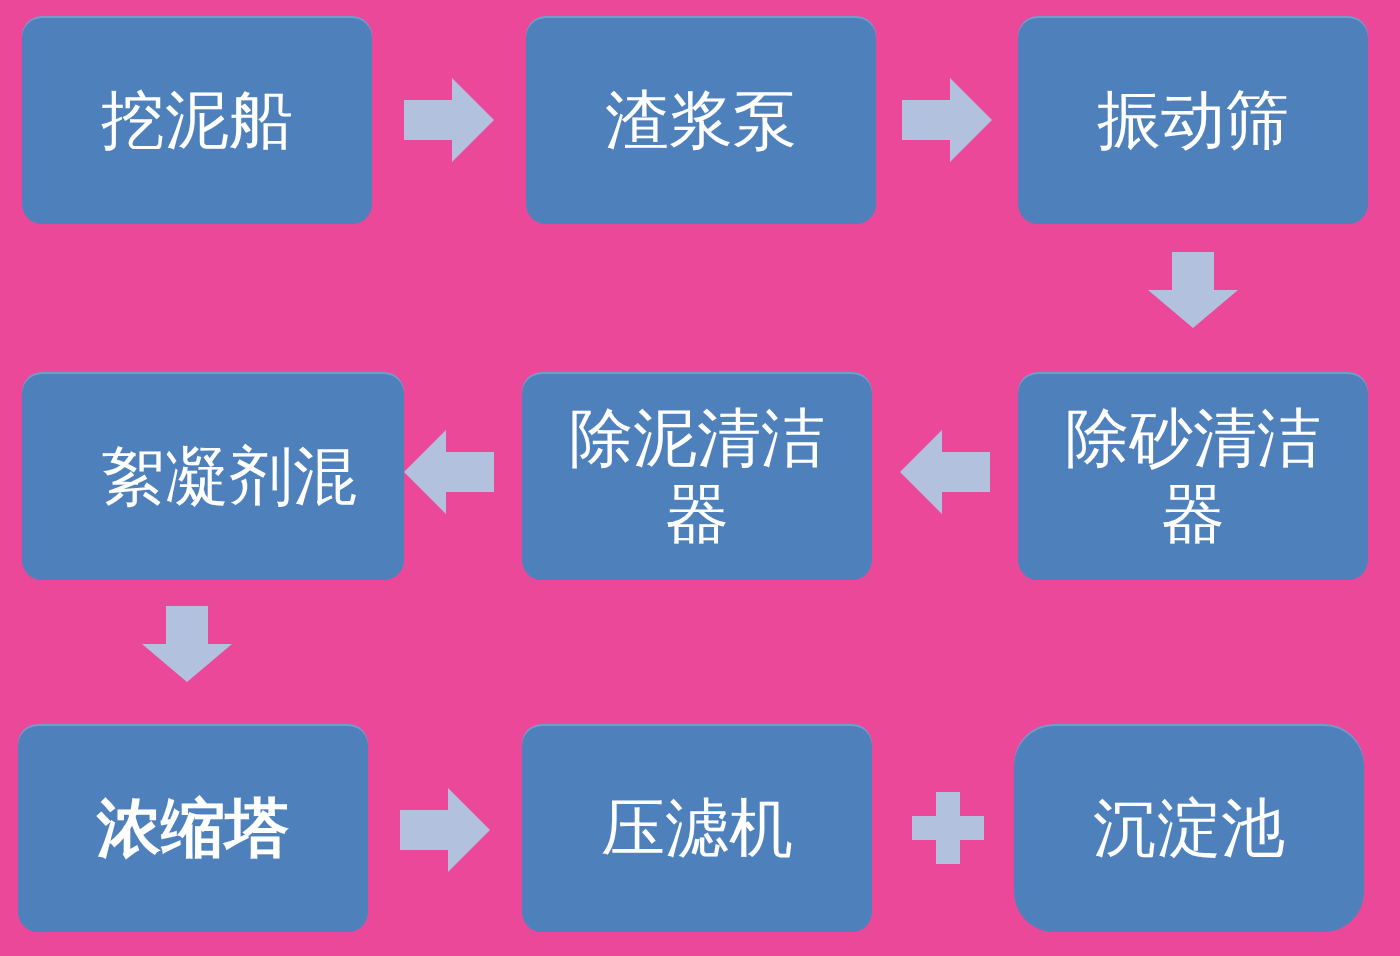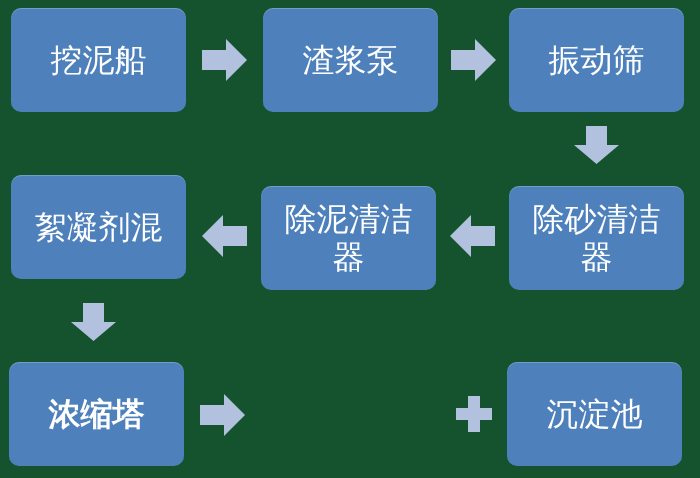--- a/index.html
+++ b/index.html
@@ -1,20 +1,20 @@
 <!DOCTYPE html>
 <html><head>
 <meta charset="utf-8">
 <style>
   html, body { margin: 0; padding: 0; background: #ffffff; }
   .stage {
     position: relative;
     width: 700px;
     height: 478px;
-    background: #14532d;
+    background: #ec4899;
     overflow: hidden;
     font-family: "Liberation Serif", "DejaVu Serif", serif;
   }
   .node {
     position: absolute;
     width: 175px;
     height: 104px;
     background: #4e81bc;
     border-radius: 10px;
     box-shadow: inset 0 1px 0 rgba(255,255,255,0.22);
@@ -27,26 +27,26 @@
     line-height: 1.2;
     text-align: center;
     user-select: none;
   }
   .node span { display: block; white-space: nowrap; }
   .connector { position: absolute; }
   
   #n1 { left: 11px;  top: 8px;   }
   #n2 { left: 263px; top: 8px;   }
   #n3 { left: 509px; top: 8px;   }
-  #n4 { left: 11px;  top: 175px; }
+  #n4 { left: 11px;  top: 186px; padding-left: 16px; }
   #n5 { left: 261px; top: 186px; }
   #n6 { left: 509px; top: 186px; text-align: right; }
   #n7 { left: 9px;   top: 362px; font-weight: bold; }
   #n8 { left: 261px; top: 362px; }
-  #n9 { left: 507px; top: 362px; }
+  #n9 { left: 507px; top: 362px; border-radius: 20px; }
   
   #c1 { left: 202px; top: 39px;  }
   #c2 { left: 451px; top: 39px;  }
   #c3 { left: 574px; top: 126px; }
   #c4 { left: 450px; top: 215px; }
   #c5 { left: 202px; top: 215px; }
   #c6 { left: 71px;  top: 303px; }
   #c7 { left: 200px; top: 394px; }
   #c8 { left: 456px; top: 396px; }
 </style>
@@ -73,20 +73,23 @@
     <span>器</span>
   </div>
   <div class="node" id="n6">
     <span>除砂清洁</span>
     <span>器</span>
   </div>
 
   <div class="node" id="n7">
     <span>浓缩塔</span>
   </div>
+  <div class="node" id="n8">
+    <span>压滤机</span>
+  </div>
   <div class="node" id="n9">
     <span>沉淀池</span>
   </div>
 
   <svg class="connector" id="c1" width="45" height="42" viewBox="0 0 45 42">
     <polygon points="0,11 24,11 24,0 45,21 24,42 24,31 0,31" fill="#b2c2de"></polygon>
   </svg>
 
   <svg class="connector" id="c2" width="45" height="42" viewBox="0 0 45 42">
     <polygon points="0,11 24,11 24,0 45,21 24,42 24,31 0,31" fill="#b2c2de"></polygon>

